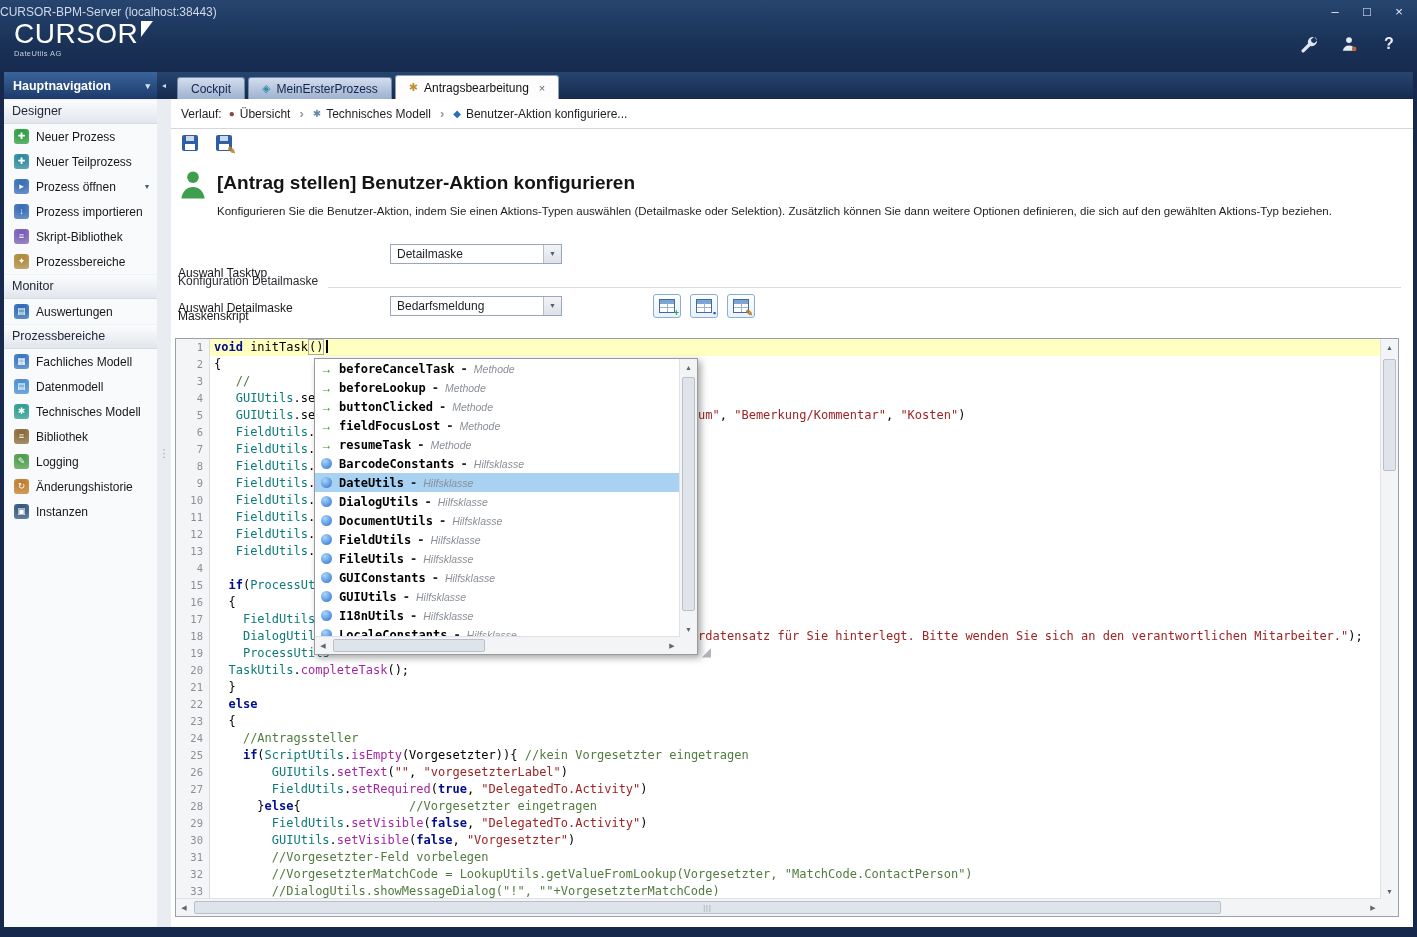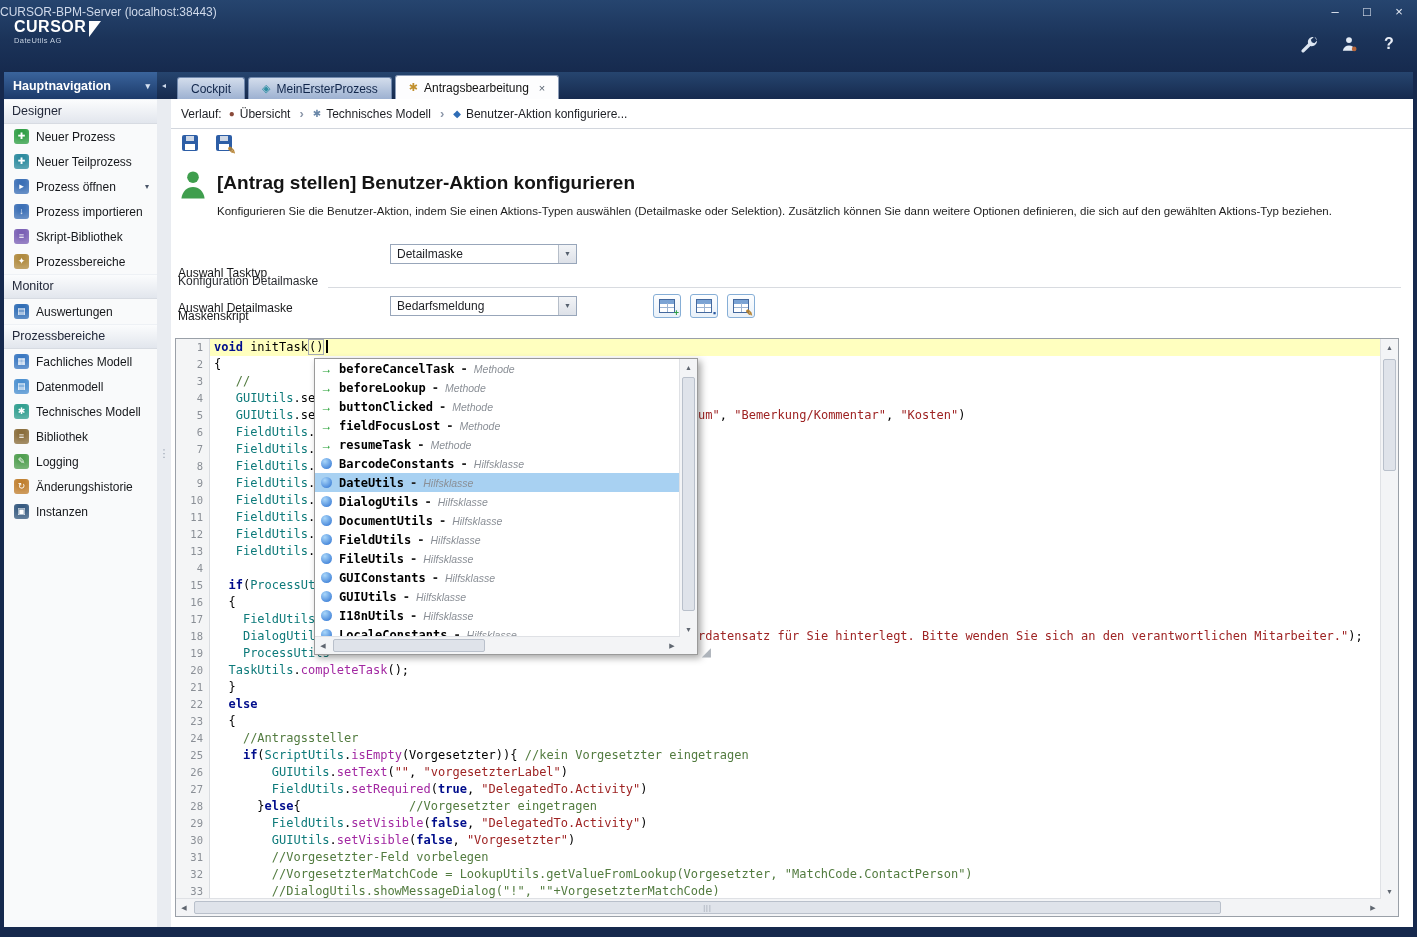--- a/index.html
+++ b/index.html
@@ -7,21 +7,21 @@
        font-family:"Liberation Sans",sans-serif;}
 
   
   .titlebar{position:absolute;left:0;top:0;right:0;height:72px;
     background:linear-gradient(180deg,#26456f 0%,#1b3359 55%,#162a4e 100%);}
   .window-title{position:absolute;top:5px;left:0;right:0;font-size:12px;color:#cfd9ea}
   .win-controls{position:absolute;top:4px;right:10px;display:flex;gap:16px}
   .win-btn{color:#e9eef7;font-size:13px;width:16px;text-align:center}
   .brand{position:absolute;left:14px;top:18px;color:#fff}
   .brand-row{display:flex;align-items:flex-start;gap:3px}
-  .brand-name{font-size:16px;font-weight:bold;letter-spacing:.5px}
+  .brand-name{font-size:28px;font-weight:normal;letter-spacing:.5px}
   .sail{width:0;height:0;border-top:16px solid #fff;border-right:12px solid transparent;margin-top:3px}
   .brand-sub{font-size:7.5px;color:#c3cfdf;letter-spacing:.4px;margin-top:-1px}
   .title-tools{position:absolute;top:34px;right:18px;display:flex;gap:20px;align-items:center}
   .tool-ic{width:20px;height:20px;display:flex;align-items:center;justify-content:center}
   .help-glyph{color:#e9eef7;font-size:16px;font-weight:bold}
 
   
   .sidebar{position:absolute;left:4px;top:72px;width:153px;bottom:10px;background:#f9fafb;overflow:hidden}
   .sidebar-header{height:27px;background:linear-gradient(180deg,#3a649c,#1c3a6a);color:#fff;
     font-size:12.5px;font-weight:bold;display:flex;align-items:center;padding-left:9px}
@@ -67,21 +67,21 @@
   .page-title{position:absolute;left:46px;top:100px;font-size:19px;font-weight:bold;color:#141414}
   .page-desc{position:absolute;left:46px;top:133px;font-size:11.5px;color:#1e1e1e;white-space:nowrap}
 
   .form-label{position:absolute;font-size:12px;color:#17181a}
   .lbl1{left:7px;top:194px}
   .lbl2{left:7px;top:229px}
   .lbl3{left:7px;top:237px}
   .sect{position:absolute;left:7px;top:202px;right:12px;display:flex;align-items:flex-end;gap:10px;font-size:12px;color:#2a2c31}
   .sect-line{flex:1;height:1px;background:#d8dbe0}
 
-  .combo{position:absolute;width:187px;height:20px;border:1px solid #98a6ba;background:#fff;font-size:12px;
+  .combo{position:absolute;width:172px;height:20px;border:1px solid #98a6ba;background:#fff;font-size:12px;
     color:#1d1f24;line-height:18px;padding-left:6px;box-sizing:border-box}
   .combo .arrow{position:absolute;right:0;top:0;bottom:0;width:17px;
     background:linear-gradient(180deg,#f2f4f7,#dde1e8);border-left:1px solid #b6bec9;color:#55606e;
     font-size:7px;display:flex;align-items:center;justify-content:center}
   .combo1{left:219px;top:172px}
   .combo2{left:219px;top:224px}
 
   .mask-buttons{position:absolute;left:482px;top:222px;display:flex;gap:9px}
   .mask-btn{width:26px;height:22px;border:1px solid #86aed6;border-radius:3px;
     background:linear-gradient(180deg,#fdfeff,#e9f1f9);display:flex;align-items:center;justify-content:center;position:relative}

